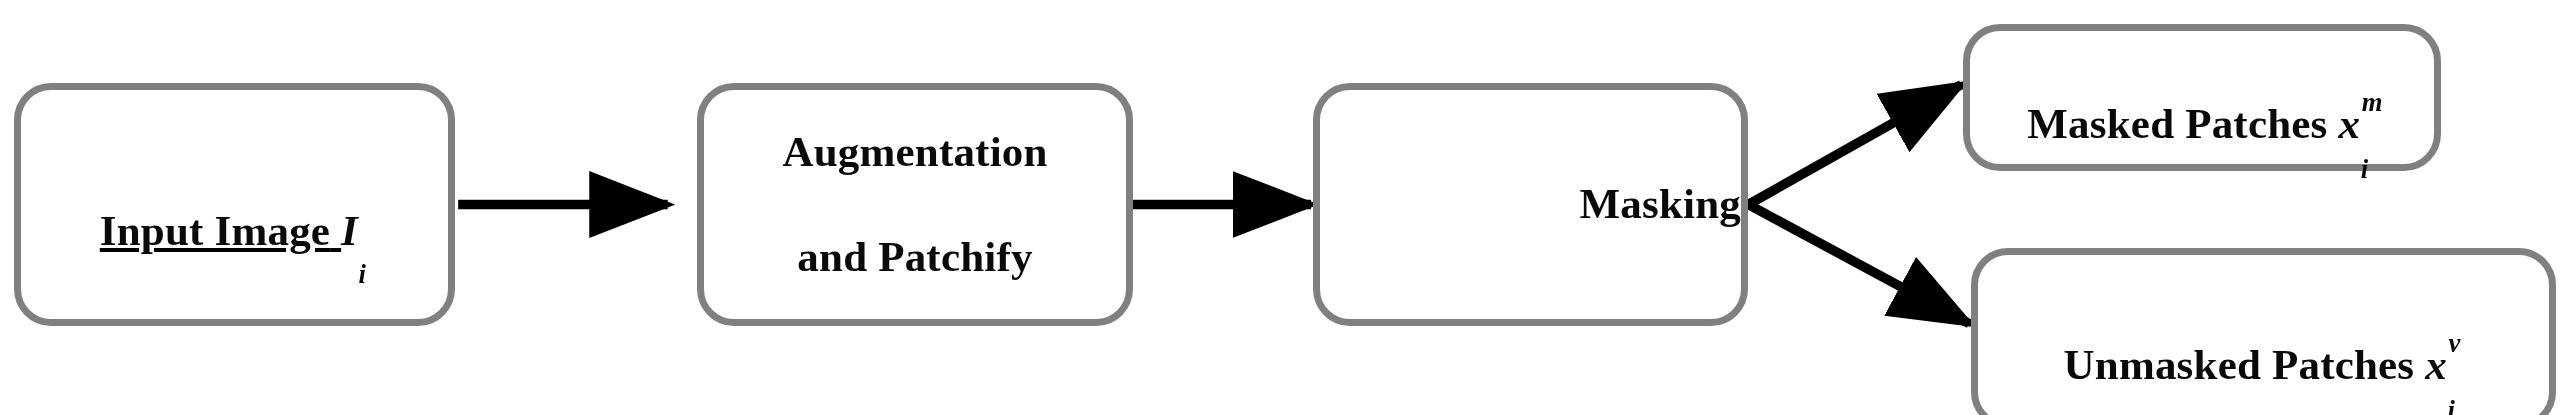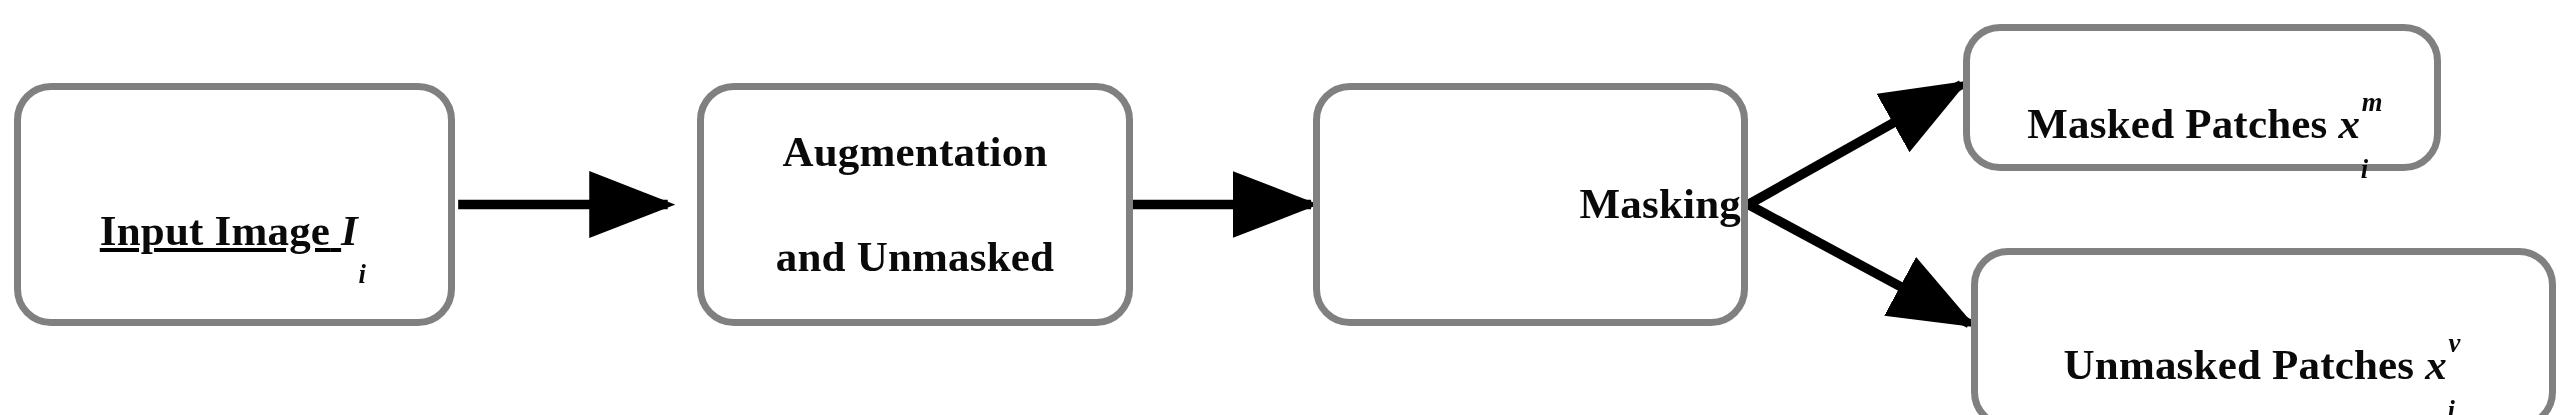--- a/index.html
+++ b/index.html
@@ -126,21 +126,21 @@
     <div class="node-label">
       <span class="nowrap">
         <span>Input Image</span><span>&nbsp;</span><span class="mvar">I</span><span class="msub-only"><span class="sub">i</span></span>
       </span>
     </div>
   </div>
 
   <div class="node" id="node-augment">
     <div class="node-label">
       <div>Augmentation</div>
-      <div>and Unmasked</div>
+      <div>and Patchify</div>
     </div>
   </div>
 
   <div class="node" id="node-masking">
     <div class="node-label">Masking</div>
   </div>
 
   <div class="node" id="node-masked">
     <div class="node-label">
       <span class="nowrap">

